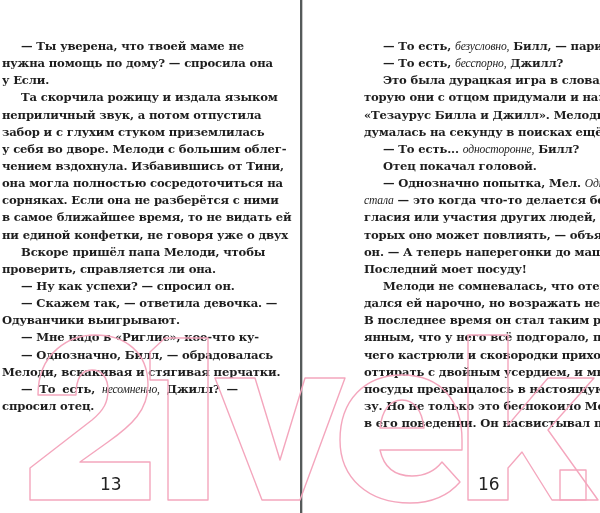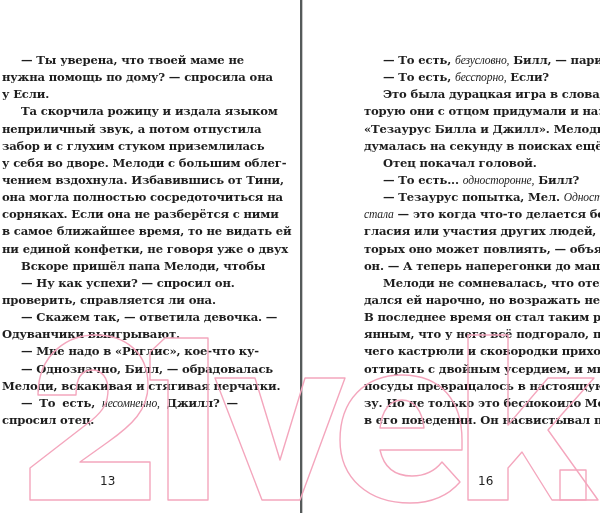--- a/index.html
+++ b/index.html
@@ -1,34 +1,34 @@
 <!DOCTYPE html>
 <html><head>
 <meta charset="utf-8">
 <style>
   html, body { margin:0; padding:0; }
   body {
     width:600px; height:513px; background:#ffffff; position:relative; overflow:hidden;
     font-family: "DejaVu Serif", "Liberation Serif", serif;
   }
   .spread { position:absolute; left:0; top:0; width:600px; height:513px; }
-  .page { position:absolute; top:38px;margin-top:14px; }
+  .page { position:absolute; top:38px; }
   .page-left { left:2px; width:236px; }
   .page-right { left:364px; width:236px; }
   .line {
     height:17.15px; line-height:17.15px; font-size:11.6px; color:#1e1e1e;
     white-space:nowrap; font-weight:bold; letter-spacing:-0.15px;
     text-align:justify; text-align-last:justify; -moz-text-align-last:justify;
   }
   .line.last { text-align-last:left; }
   .line.indent { padding-left:19px; }
   .line span.it { font-style:italic; font-weight:normal;font-family:Liberation Serif, serif; }
   .page-num {
     position:absolute; top:474px; font-family:"DejaVu Sans", "Liberation Sans", sans-serif;
-    font-size:12px; color:#222; font-weight:normal;
+    font-size:17px; color:#222; font-weight:normal;
   }
   .num-left { left:100px; }
   .num-right { left:478px; }
   .divider {
     position:absolute; left:300px; top:0; width:2px; height:513px; background:#555a5a;
   }
   .divider::after {
     content:""; position:absolute; left:2px; top:0; width:1px; height:513px; background:#c8c8c8;
   }
   .watermark {
@@ -46,48 +46,49 @@
       <div class="line indent">Та скорчила рожицу и издала языком</div>
       <div class="line">неприличный звук, а потом отпустила</div>
       <div class="line">забор и с глухим стуком приземлилась</div>
       <div class="line">у себя во дворе. Мелоди с большим облег-</div>
       <div class="line">чением вздохнула. Избавившись от Тини,</div>
       <div class="line">она могла полностью сосредоточиться на</div>
       <div class="line">сорняках. Если она не разберётся с ними</div>
       <div class="line">в самое ближайшее время, то не видать ей</div>
       <div class="line">ни единой конфетки, не говоря уже о двух</div>
       <div class="line indent">Вскоре пришёл папа Мелоди, чтобы</div>
+      <div class="line last">проверить, справляется ли она.</div>
       <div class="line indent last">— Ну как успехи? — спросил он.</div>
-      <div class="line last">проверить, справляется ли она.</div>
       <div class="line indent">— Скажем так, — ответила девочка. —</div>
       <div class="line last">Одуванчики выигрывают.</div>
       <div class="line indent">— Мне надо в «Риглис», кое-что ку-</div>
       <div class="line indent">— Однозначно, Билл, — обрадовалась</div>
       <div class="line last">Мелоди, вскакивая и стягивая перчатки.</div>
       <div class="line indent"><span>— То есть, </span><span class="it">несомненно,</span><span> Джилл? —</span></div>
       <div class="line last">спросил отец.</div>
     </div>
   <div class="page-num num-left">13</div>
 
   <div class="divider"></div>
 
   <div class="page page-right" id="right-page">
       <div class="line indent"><span>— То есть, </span><span class="it">безусловно,</span><span> Билл, — пари-</span></div>
-      <div class="line indent last"><span>— То есть, </span><span class="it">бесспорно,</span><span> Если?</span></div>
+      <div class="line indent last"><span>— То есть, </span><span class="it">бесспорно,</span><span> Джилл?</span></div>
       <div class="line indent">Это была дурацкая игра в слова, ко-</div>
       <div class="line">торую они с отцом придумали и назвали</div>
       <div class="line">«Тезаурус Билла и Джилл». Мелоди за-</div>
       <div class="line">думалась на секунду в поисках ещё одного</div>
+      <div class="line indent last"><span>— То есть... </span><span class="it">односторонне,</span><span> Билл?</span></div>
       <div class="line indent last">Отец покачал головой.</div>
-      <div class="line indent last"><span>— То есть... </span><span class="it">односторонне,</span><span> Билл?</span></div>
-      <div class="line indent"><span>— Тезаурус попытка, Мел. </span><span class="it">Односто-</span><span></span></div>
+      <div class="line indent"><span>— Однозначно попытка, Мел. </span><span class="it">Односто-</span><span></span></div>
       <div class="line"><span></span><span class="it">стала</span><span> — это когда что-то делается без со-</span></div>
       <div class="line">гласия или участия других людей, на ко-</div>
       <div class="line">торых оно может повлиять, — объяснил</div>
       <div class="line">он. — А теперь наперегонки до машины.</div>
+      <div class="line last">Последний моет посуду!</div>
       <div class="line indent">Мелоди не сомневалась, что отец под-</div>
       <div class="line">дался ей нарочно, но возражать не стала.</div>
       <div class="line">В последнее время он стал таким рассе-</div>
       <div class="line">янным, что у него всё подгорало, после</div>
       <div class="line">чего кастрюли и сковородки приходилось</div>
       <div class="line">оттирать с двойным усердием, и мытьё</div>
       <div class="line">посуды превращалось в настоящую обу-</div>
       <div class="line">зу. Но не только это беспокоило Мелоди</div>
       <div class="line">в его поведении. Он насвистывал песню</div>
     </div>

